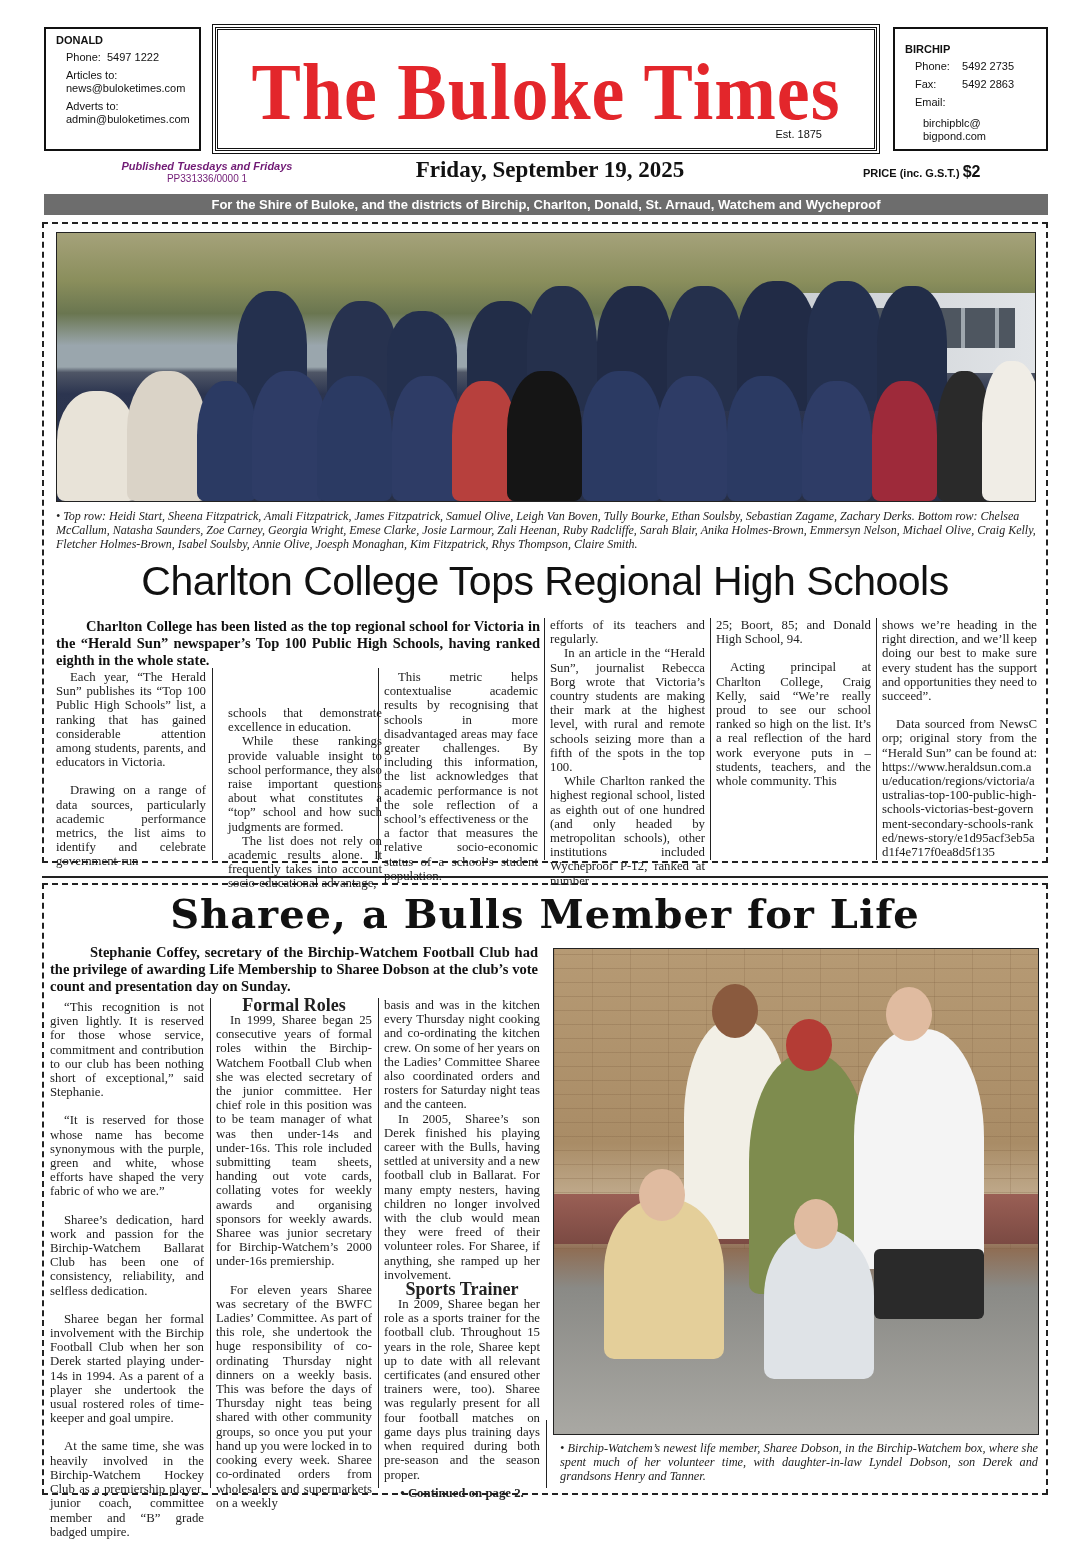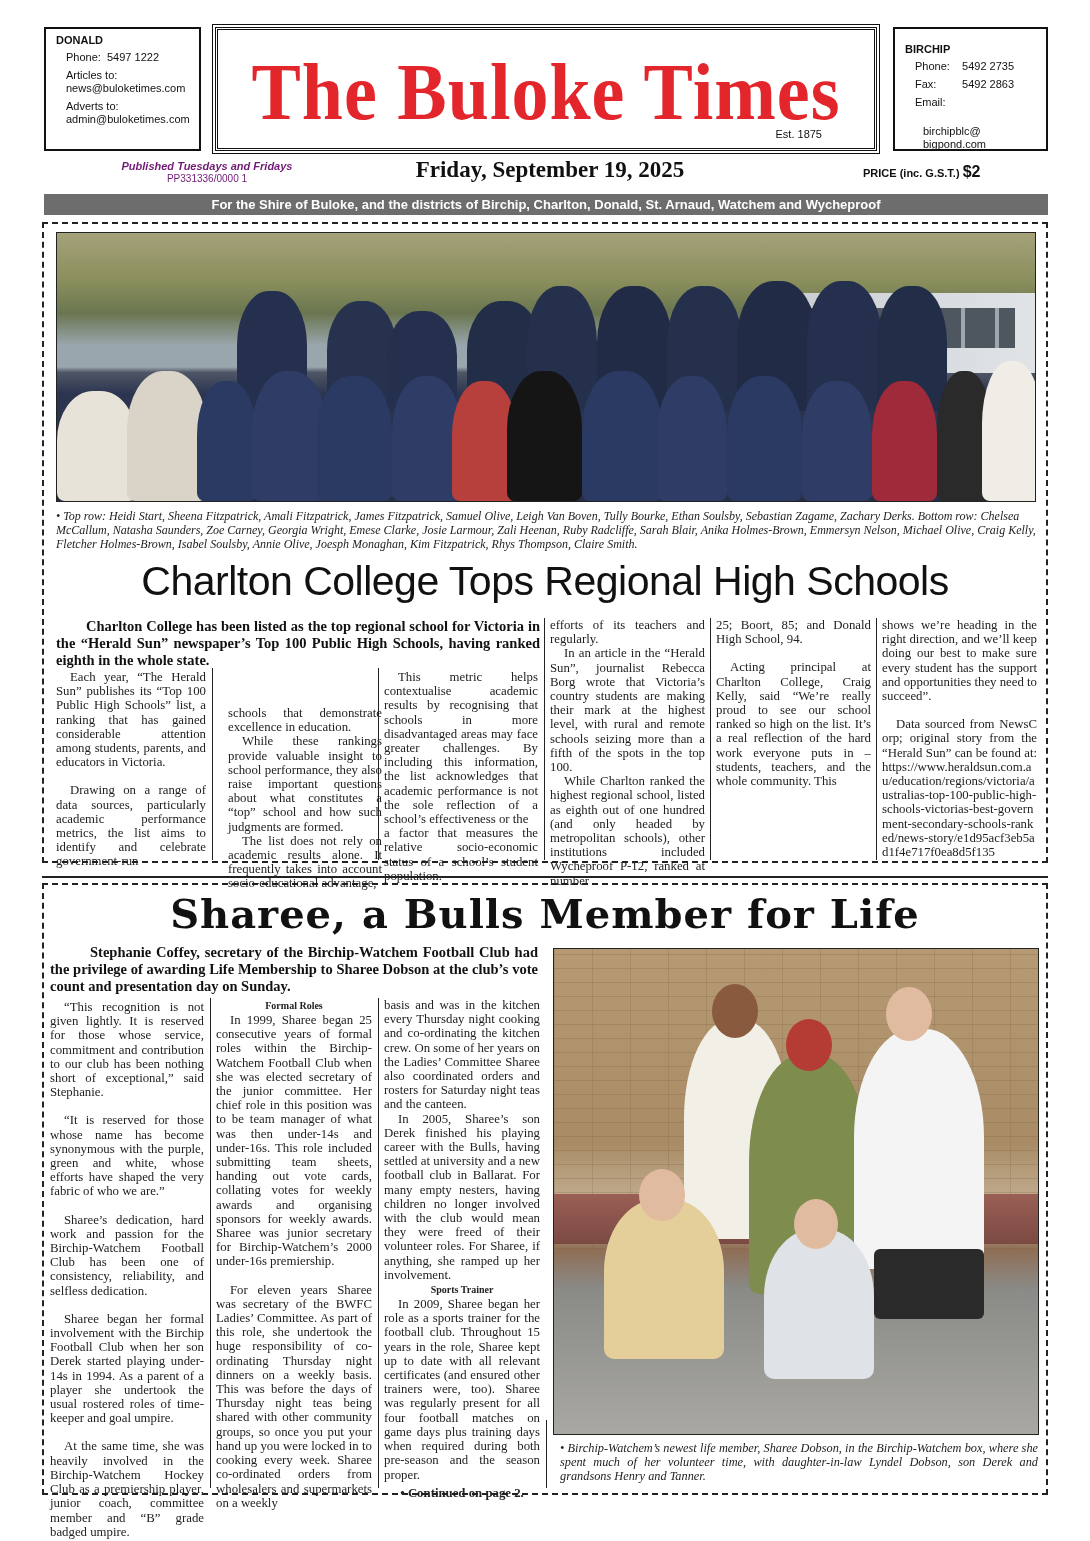--- a/index.html
+++ b/index.html
@@ -79,21 +79,21 @@
 
     .lede { position: absolute; font-family: "Liberation Serif", serif; font-weight: bold; font-size: 14.5px;
       line-height: 17px; color: #111; text-align: justify; }
     .lede .ind { padding-left: 30px; }
     #lede1 { left: 56px; top: 618px; width: 484px; }
 
     .col { position: absolute; font-family: "Liberation Serif", serif; font-size: 12.8px; line-height: 14.2px;
       color: #222; text-align: justify; hyphens: manual; }
     .col p { text-indent: 14px; }
     .col p.gap { margin-top: 14px; }
-    .col .sub { text-align: center; font-weight: bold; font-size: 10px; line-height: 15px; text-indent: 0; }
+    .col .sub { text-align: center; font-weight: bold; font-size: 18px; line-height: 15px; text-indent: 0; }
     .col .cont { text-align: center; font-weight: bold; text-indent: 0; margin-top: 4px; }
     .colrule { position: absolute; width: 0; border-left: 1px solid #222; }
 
     
     .headline2 { position: absolute; left: 44px; top: 888px; width: 1002px; text-align: center;
       font-family: "DejaVu Serif", serif; font-weight: bold; font-size: 40px; line-height: 52px; color: #111;
       letter-spacing: 1px; }
     #lede2 { left: 50px; top: 944px; width: 488px; }
     #lede2 .ind { padding-left: 40px; }
 
@@ -137,21 +137,21 @@
 <div id="birchip-box" class="contact-box">
   <div class="town">BIRCHIP</div>
   <div class="row kv">
     <span class="lbl">Phone:</span>
     <span>5492 2735</span>
   </div>
   <div class="row kv">
     <span class="lbl">Fax:</span>
     <span>5492 2863</span>
   </div>
-  <div class="row" style="margin-bottom:16px">Email:</div>
+  <div class="row" style="margin-bottom:8px">Email:</div>
   <div class="row indent">birchipblc@</div>
   <div class="row indent">bigpond.com</div>
 </div>
 
 <div class="pubinfo">
   <div class="days">Published Tuesdays and Fridays</div>
   <div class="pp">PP331336/0000 1</div>
 </div>
 <div class="dateline">Friday, September 19, 2025</div>
 <div class="price">
@@ -237,21 +237,21 @@
 
 <div id="frame2" class="dash-frame"></div>
 
 <div class="headline2">Sharee, a Bulls Member for Life</div>
 
 <div id="lede2" class="lede"><span class="ind"></span><span>Stephanie Coffey, secretary of the Birchip-Watchem Football Club had the privilege of awarding Life Membership to Sharee Dobson at the club’s vote count and presentation day on Sunday.</span></div>
 
 <div class="col" style="left:50px;top:1000px;width:154px;">
   <p>“This recognition is not given lightly. It is reserved for those whose service, commitment and contribution to our club has been nothing short of exceptional,” said Stephanie.</p>
   <p class="gap">“It is reserved for those whose name has become synonymous with the purple, green and white, whose efforts have shaped the very fabric of who we are.”</p>
-  <p class="gap">Sharee’s dedication, hard work and passion for the Birchip-Watchem Football Club has been one of consistency, reliability, and selfless dedication.</p>
+  <p class="gap">Sharee’s dedication, hard work and passion for the Birchip-Watchem Ballarat Club has been one of consistency, reliability, and selfless dedication.</p>
   <p class="gap">Sharee began her formal involvement with the Birchip Football Club when her son Derek started playing under-14s in 1994. As a parent of a player she undertook the usual rostered roles of time-keeper and goal umpire.</p>
   <p class="gap">At the same time, she was heavily involved in the Birchip-Watchem Hockey Club as a premiership player, junior coach, committee member and “B” grade badged umpire.</p>
 </div>
 <div class="colrule" style="left:210px;top:998px;height:490px;"></div>
 <div class="col" style="left:216px;top:998px;width:156px;">
   <div class="sub">Formal Roles</div>
   <p>In 1999, Sharee began 25 consecutive years of formal roles within the Birchip-Watchem Football Club when she was elected secretary of the junior committee. Her chief role in this position was to be team manager of what was then under-14s and under-16s. This role included submitting team sheets, handing out vote cards, collating votes for weekly awards and organising sponsors for weekly awards. Sharee was junior secretary for Birchip-Watchem’s 2000 under-16s premiership.</p>
   <p class="gap">For eleven years Sharee was secretary of the BWFC Ladies’ Committee. As part of this role, she undertook the huge responsibility of co-ordinating Thursday night dinners on a weekly basis. This was before the days of Thursday night teas being shared with other community groups, so once you put your hand up you were locked in to cooking every week. Sharee co-ordinated orders from wholesalers and supermarkets on a weekly</p>
 </div>
 <div class="colrule" style="left:378px;top:998px;height:490px;"></div>

